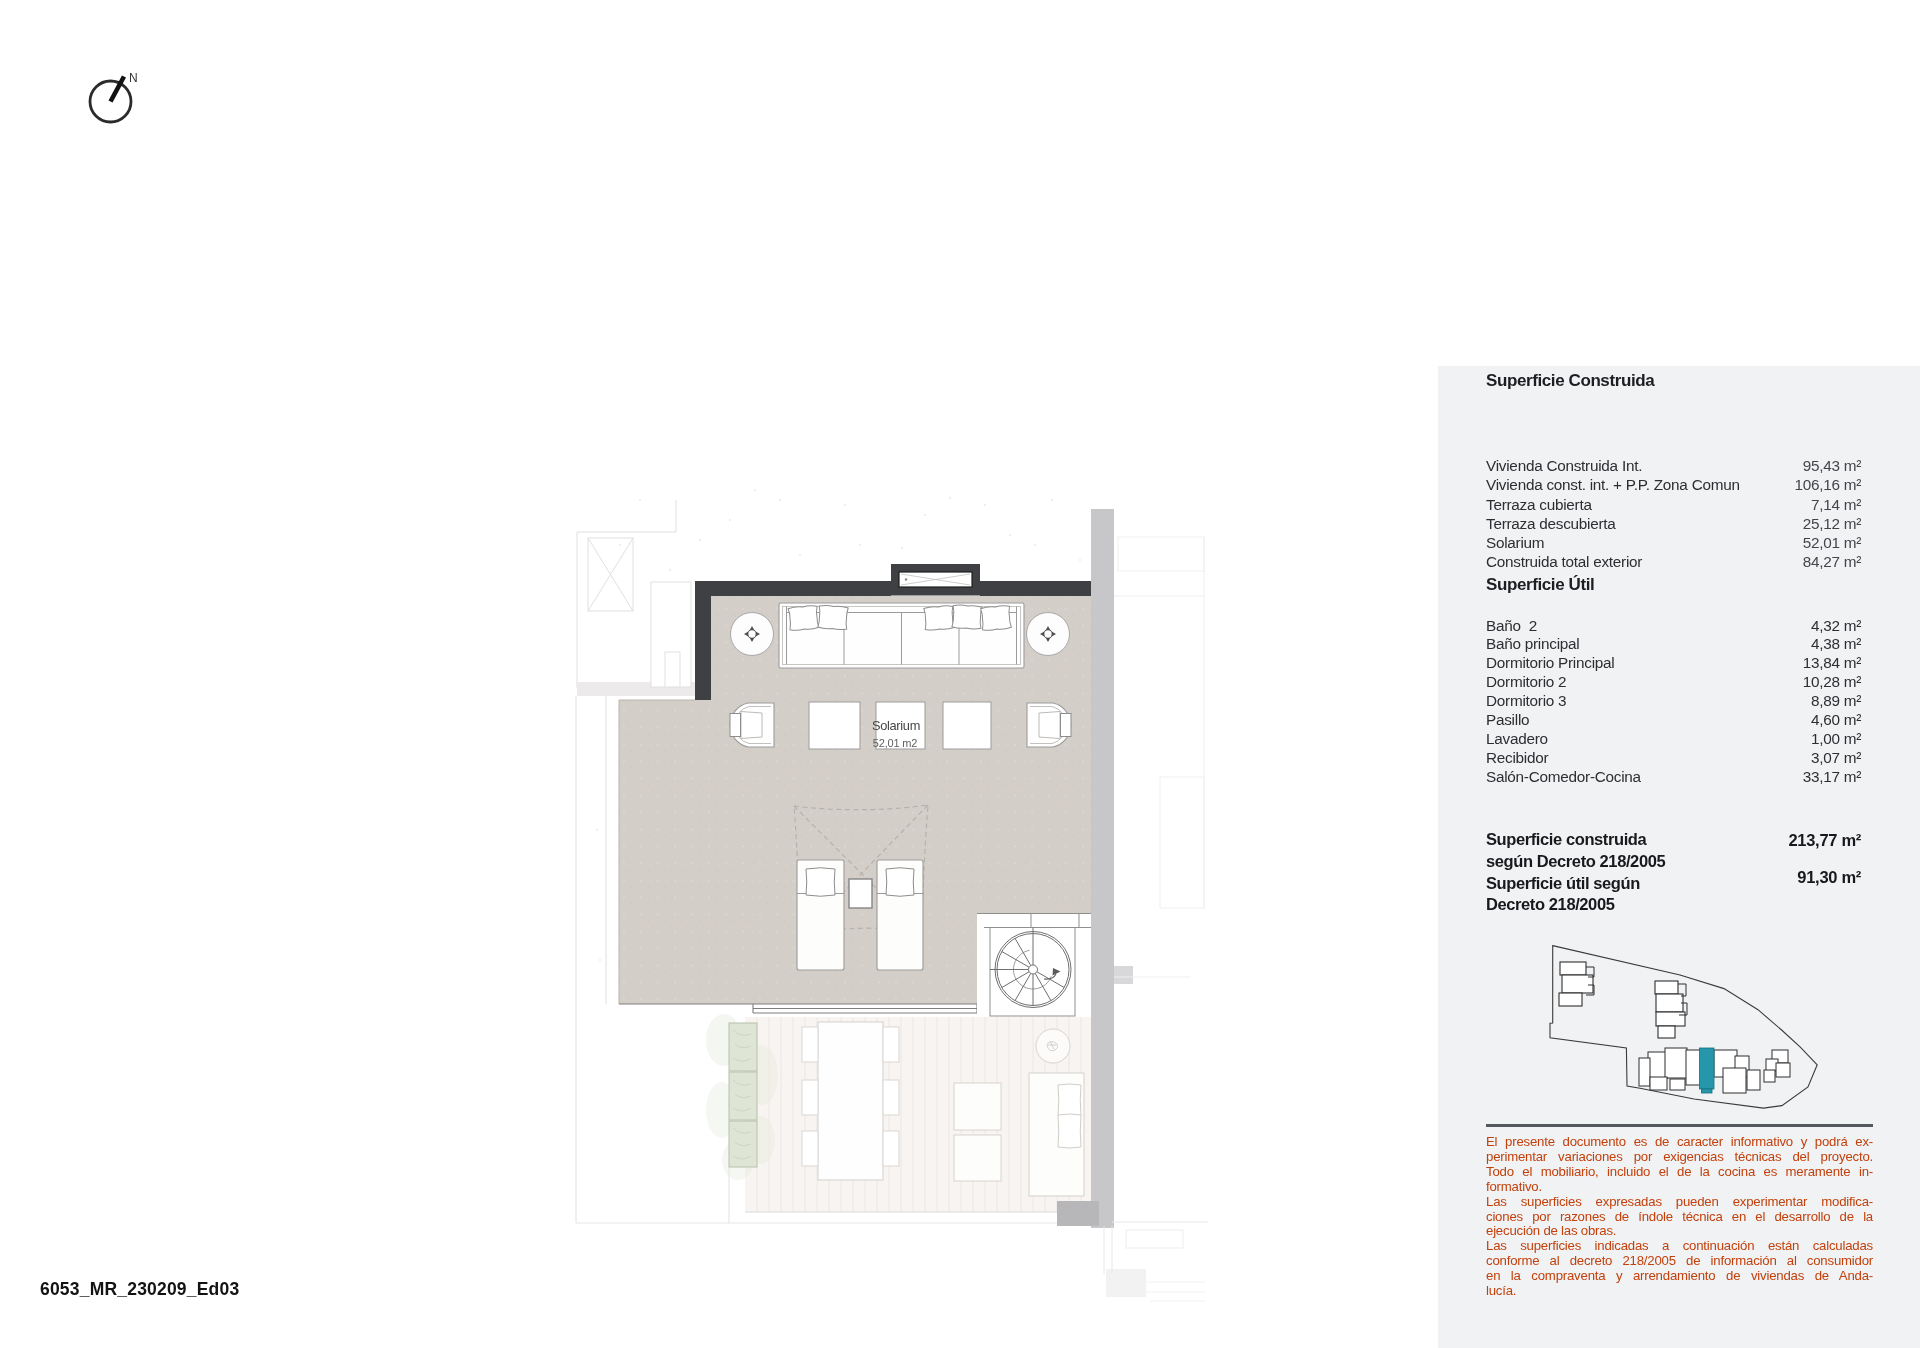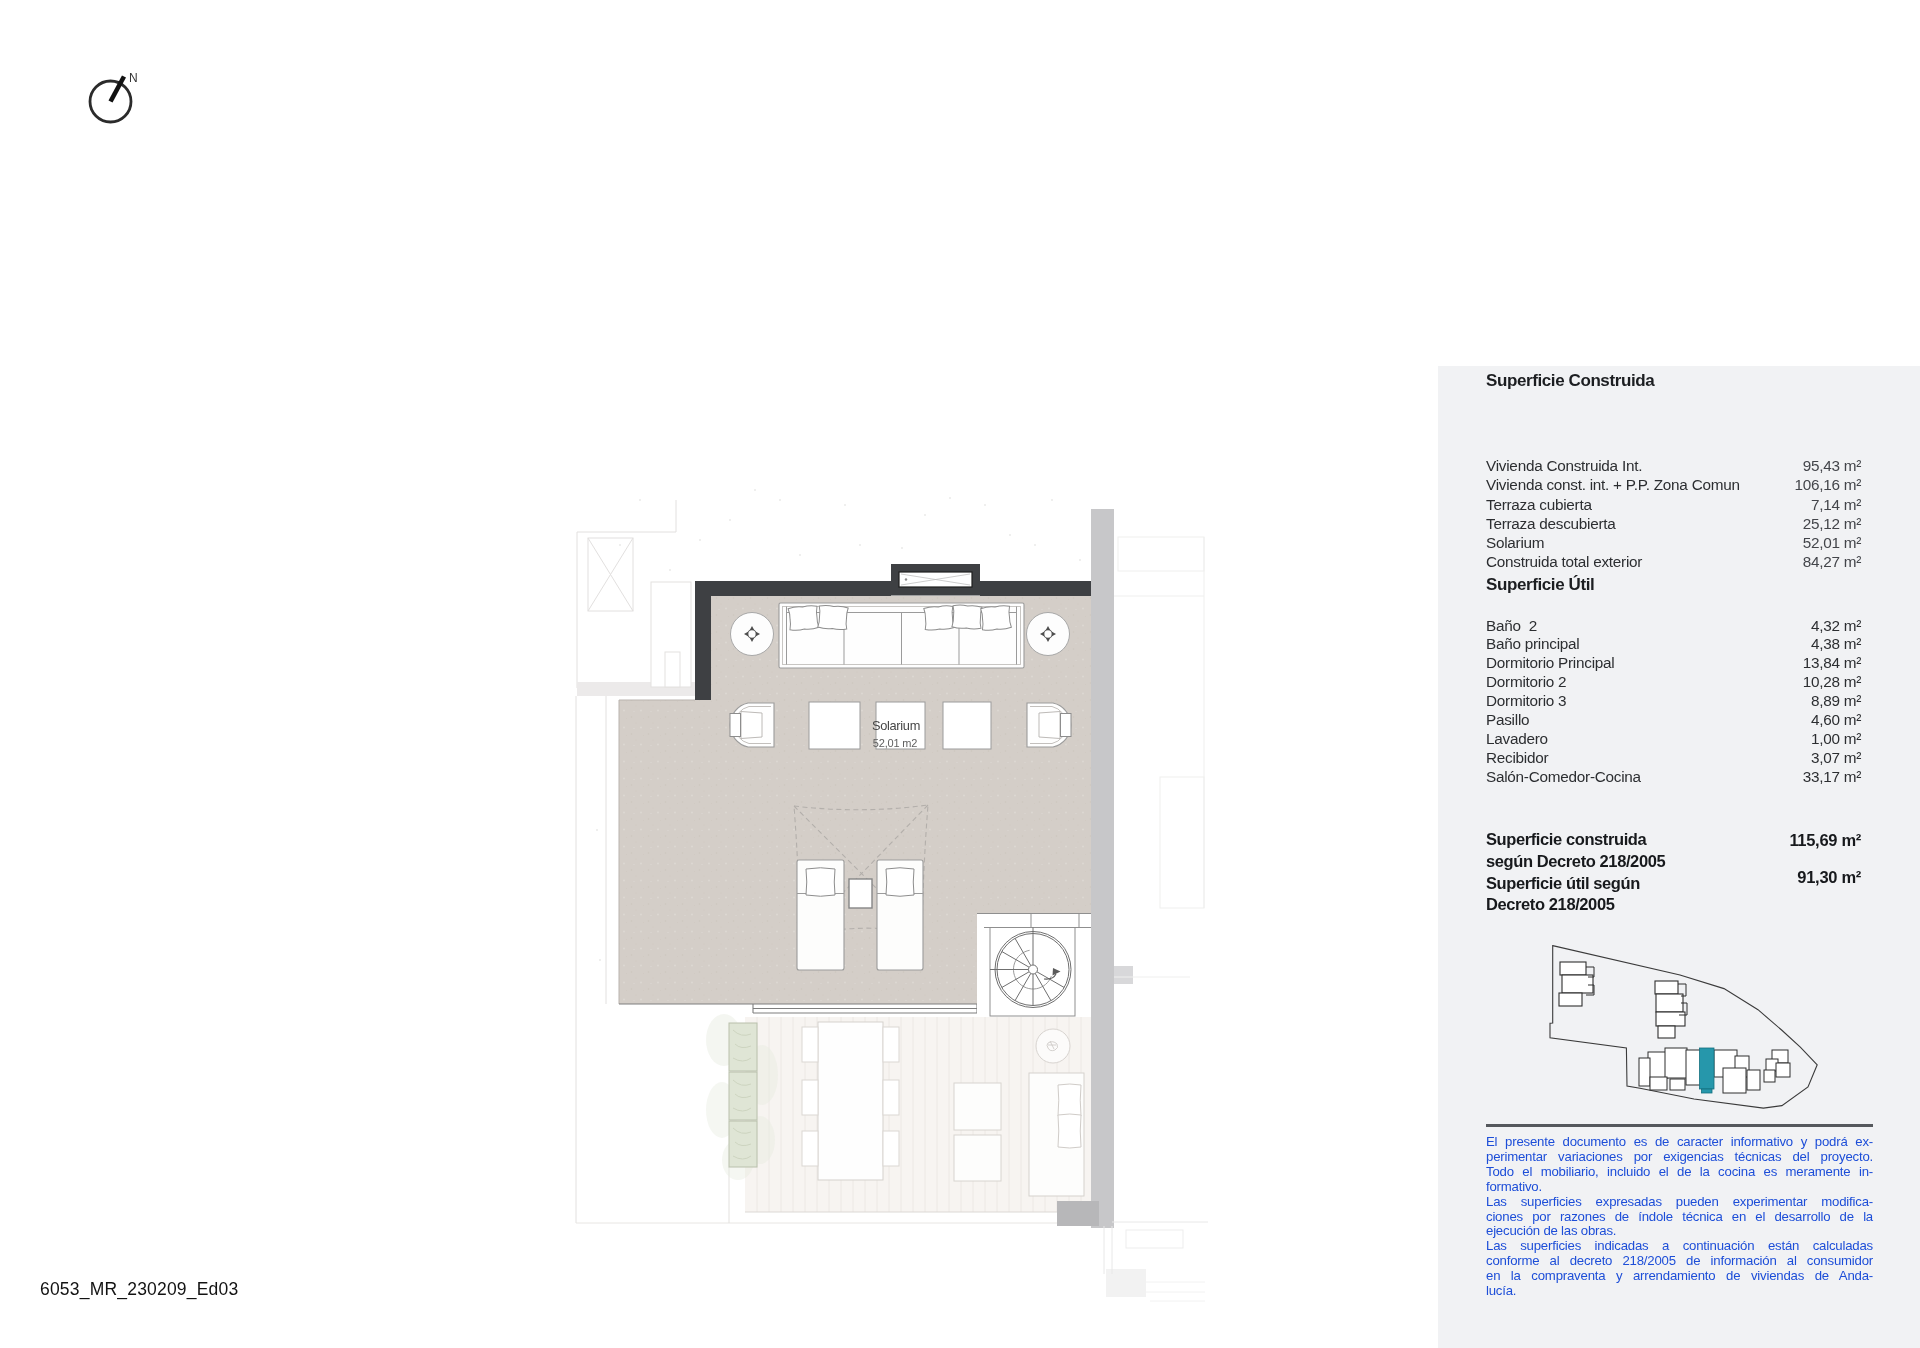--- a/index.html
+++ b/index.html
@@ -7,24 +7,24 @@
   .abs{position:absolute;}
   #panel{left:1438px;top:366px;width:482px;height:982px;background:#f1f2f4;}
   .h1{left:1486px;font-weight:bold;font-size:17px;letter-spacing:-0.4px;color:#1c1e21;line-height:18px;}
   .rows{left:1486px;width:375px;font-size:15.3px;letter-spacing:-0.25px;color:#2c2e31;}
   .row{display:flex;justify-content:space-between;height:19.3px;line-height:19.3px;}
   .rowu{display:flex;justify-content:space-between;height:18.95px;line-height:18.95px;}
   .row .v{color:#43454a;text-align:right;}
   .tot{left:1486px;width:375px;font-weight:bold;font-size:16.5px;letter-spacing:-0.4px;color:#17191c;line-height:21.8px;}
   .totv{font-weight:bold;font-size:16.5px;letter-spacing:-0.3px;color:#17191c;}
   #divider{left:1486px;top:1124px;width:387px;height:3px;background:#55585c;}
-  #disc{left:1486px;top:1135px;width:387px;font-size:13.2px;line-height:14.9px;color:#1d4ed8;letter-spacing:-0.2px;}
+  #disc{left:1486px;top:1135px;width:387px;font-size:13.2px;line-height:14.9px;color:#c2410c;letter-spacing:-0.2px;}
   #disc div{text-align:justify;text-align-last:justify;}
   #disc div.noj{text-align-last:left;}
-  #footer{left:40px;top:1279px;font-weight:normal;font-size:17.5px;letter-spacing:0.2px;color:#121212;}
+  #footer{left:40px;top:1279px;font-weight:bold;font-size:17.5px;letter-spacing:0.2px;color:#121212;}
 </style>
 </head>
 <body>
 
 <div id="panel" class="abs"></div>
 
 <svg class="abs" style="left:0;top:0" width="1920" height="1348" viewBox="0 0 1920 1348">
 <defs>
   <pattern id="grain" width="17" height="17" patternUnits="userSpaceOnUse">
     <rect width="17" height="17" fill="#d4cec8"></rect>
@@ -455,21 +455,21 @@
       <span class="v">3,07 m²</span>
     </div>
   <div class="rowu">
       <span>Salón-Comedor-Cocina</span>
       <span class="v">33,17 m²</span>
     </div>
 </div>
 
 <div class="abs tot" style="top:829px;">Superficie construida<br>según Decreto 218/2005<br>Superficie útil según<br>Decreto 218/2005</div>
 
-<div class="abs totv" style="top:831px;left:1760px;width:101px;text-align:right;">115,69 m²</div>
+<div class="abs totv" style="top:831px;left:1760px;width:101px;text-align:right;">213,77 m²</div>
 
 <div class="abs totv" style="top:868px;left:1760px;width:101px;text-align:right;">91,30 m²</div>
 
 <div id="divider" class="abs"></div>
 
 <div id="disc" class="abs">
   <div>El presente documento es de caracter informativo y podrá ex-</div>
   <div>perimentar variaciones por exigencias técnicas del proyecto.</div>
   <div>Todo el mobiliario, incluido el de la cocina es meramente in-</div>
   <div class="noj">formativo.</div>

